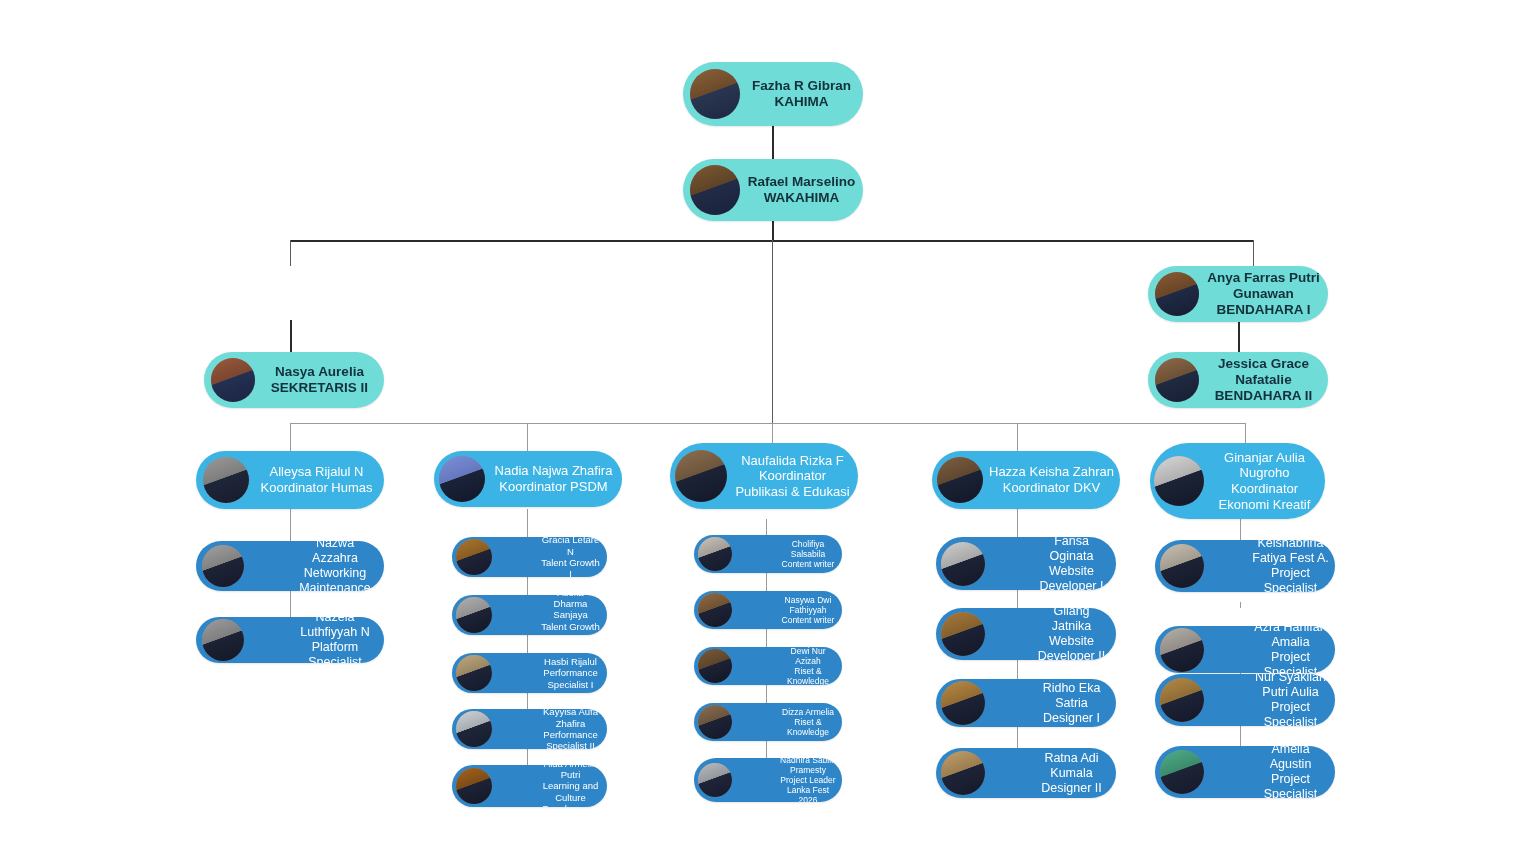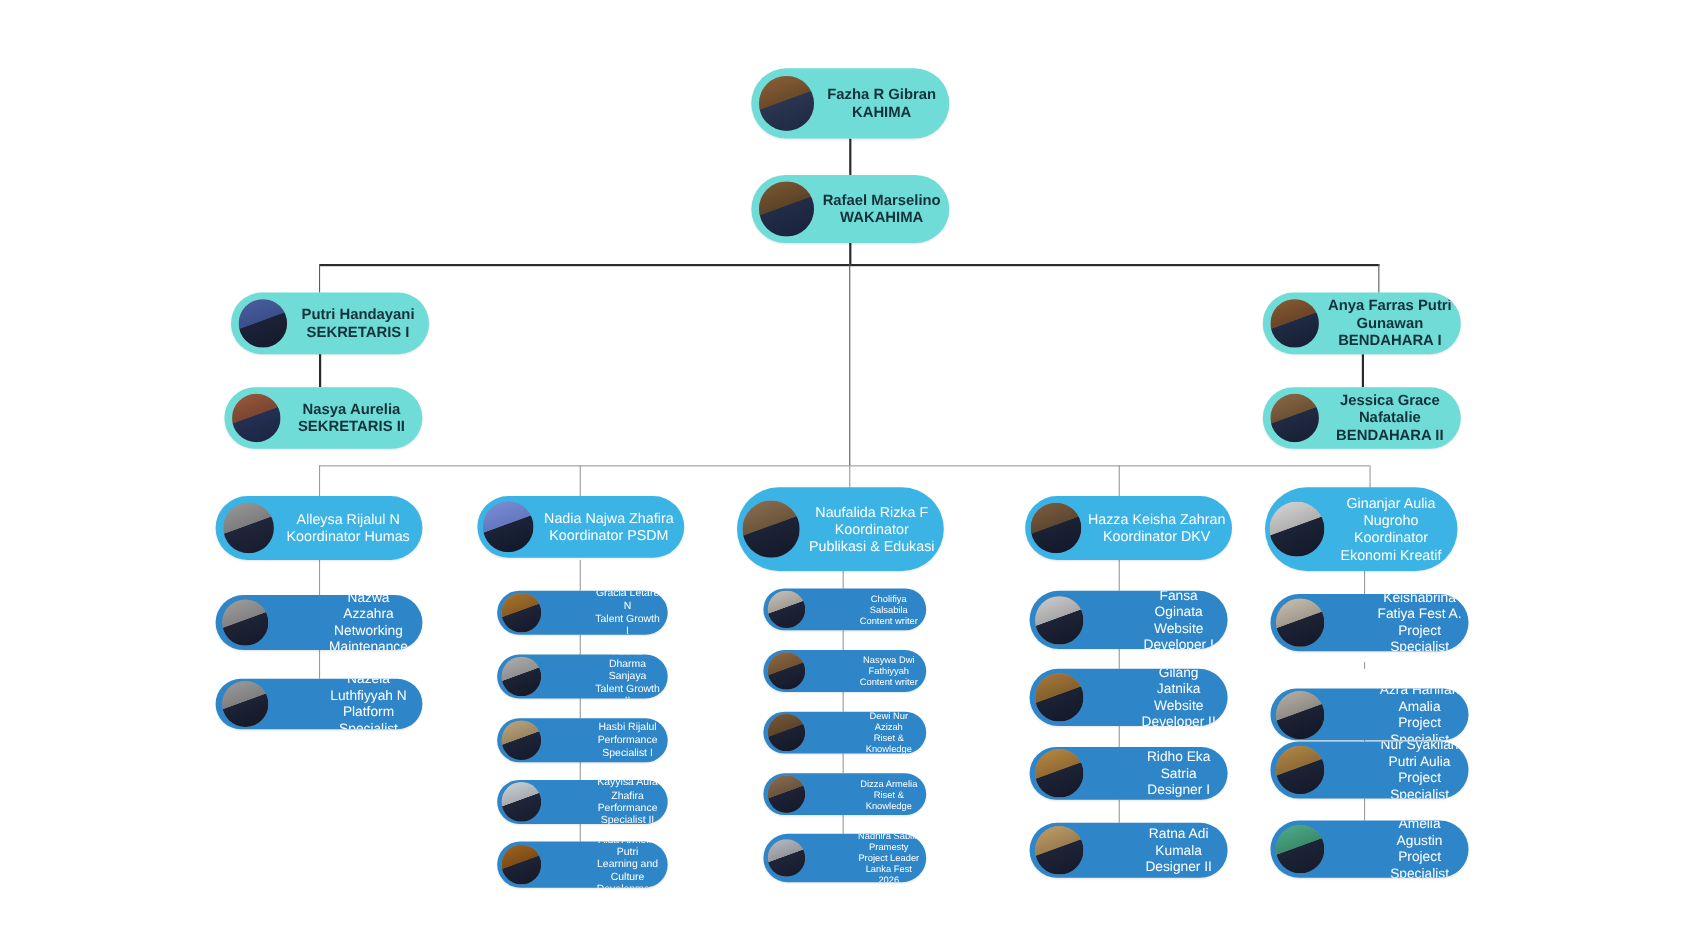--- a/index.html
+++ b/index.html
@@ -147,27 +147,20 @@
   </div>
 
   <div class="node tier-exec" style="left:683px; top:159px; width:180px; height:62px;">
     <div class="avatar" style="width:50px;height:50px;margin-left:7px;">
       <div class="ph" style="background:linear-gradient(160deg,#7d5a33 0%,#5d4327 45%,#222c46 46%,#18213a 100%);"></div>
     </div>
     <div class="label">Rafael Marselino
 WAKAHIMA</div>
   </div>
 
-  <div class="node tier-exec" style="left:210px; top:266px; width:180px; height:56px;">
-    <div class="avatar" style="width:44px;height:44px;margin-left:7px;">
-      <div class="ph" style="background:linear-gradient(160deg,#4a5fa0 0%,#3c4f8c 45%,#1b2238 46%,#141a2c 100%);"></div>
-    </div>
-    <div class="label">Putri Handayani
-SEKRETARIS I</div>
-  </div>
 
   <div class="node tier-exec" style="left:204px; top:352px; width:180px; height:56px;">
     <div class="avatar" style="width:44px;height:44px;margin-left:7px;">
       <div class="ph" style="background:linear-gradient(160deg,#9b5a3c 0%,#7b4630 45%,#243053 46%,#1a2340 100%);"></div>
     </div>
     <div class="label">Nasya Aurelia
 SEKRETARIS II</div>
   </div>
 
   <div class="node tier-exec" style="left:1148px; top:266px; width:180px; height:56px;">
@@ -251,21 +244,21 @@
   </div>
 
   <div class="node tier-staff small" style="left:452px; top:709px; width:155px; height:40px;">
     <div class="avatar" style="width:36px;height:36px;margin-left:4px;">
       <div class="ph" style="background:linear-gradient(160deg,#cfd3d6 0%,#a8adb2 45%,#1f2639 46%,#151b2d 100%);"></div>
     </div>
     <div class="label">Kayyisa Aufa Zhafira
 Performance Specialist II</div>
   </div>
 
-  <div class="node tier-coord" style="left:670px; top:443px; width:188px; height:76px;">
+  <div class="node tier-coord" style="left:670px; top:443px; width:188px; height:66px;">
     <div class="avatar" style="width:52px;height:52px;margin-left:5px;">
       <div class="ph" style="background:linear-gradient(160deg,#8c7051 0%,#6d563c 45%,#1c2336 46%,#121829 100%);"></div>
     </div>
     <div class="label">Naufalida Rizka F
 Koordinator Publikasi &amp; Edukasi</div>
   </div>
 
   <div class="node tier-staff xsmall" style="left:694px; top:535px; width:148px; height:38px;">
     <div class="avatar" style="width:34px;height:34px;margin-left:4px;">
       <div class="ph" style="background:linear-gradient(160deg,#c8c4bd 0%,#a29e96 45%,#1e2437 46%,#141a2b 100%);"></div>

